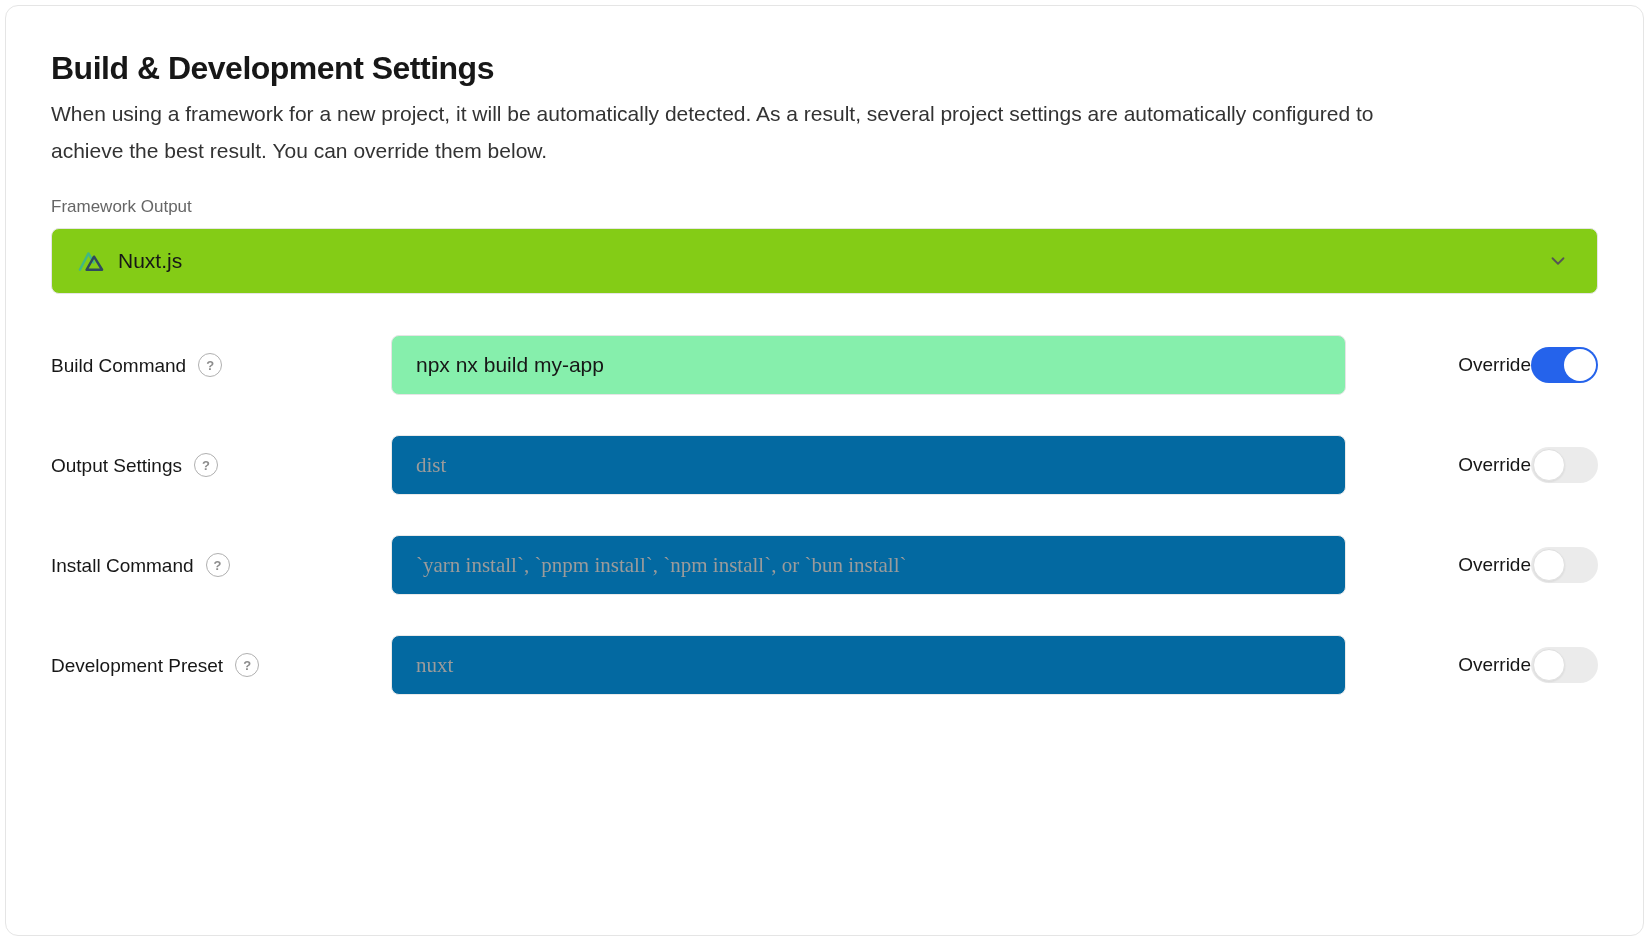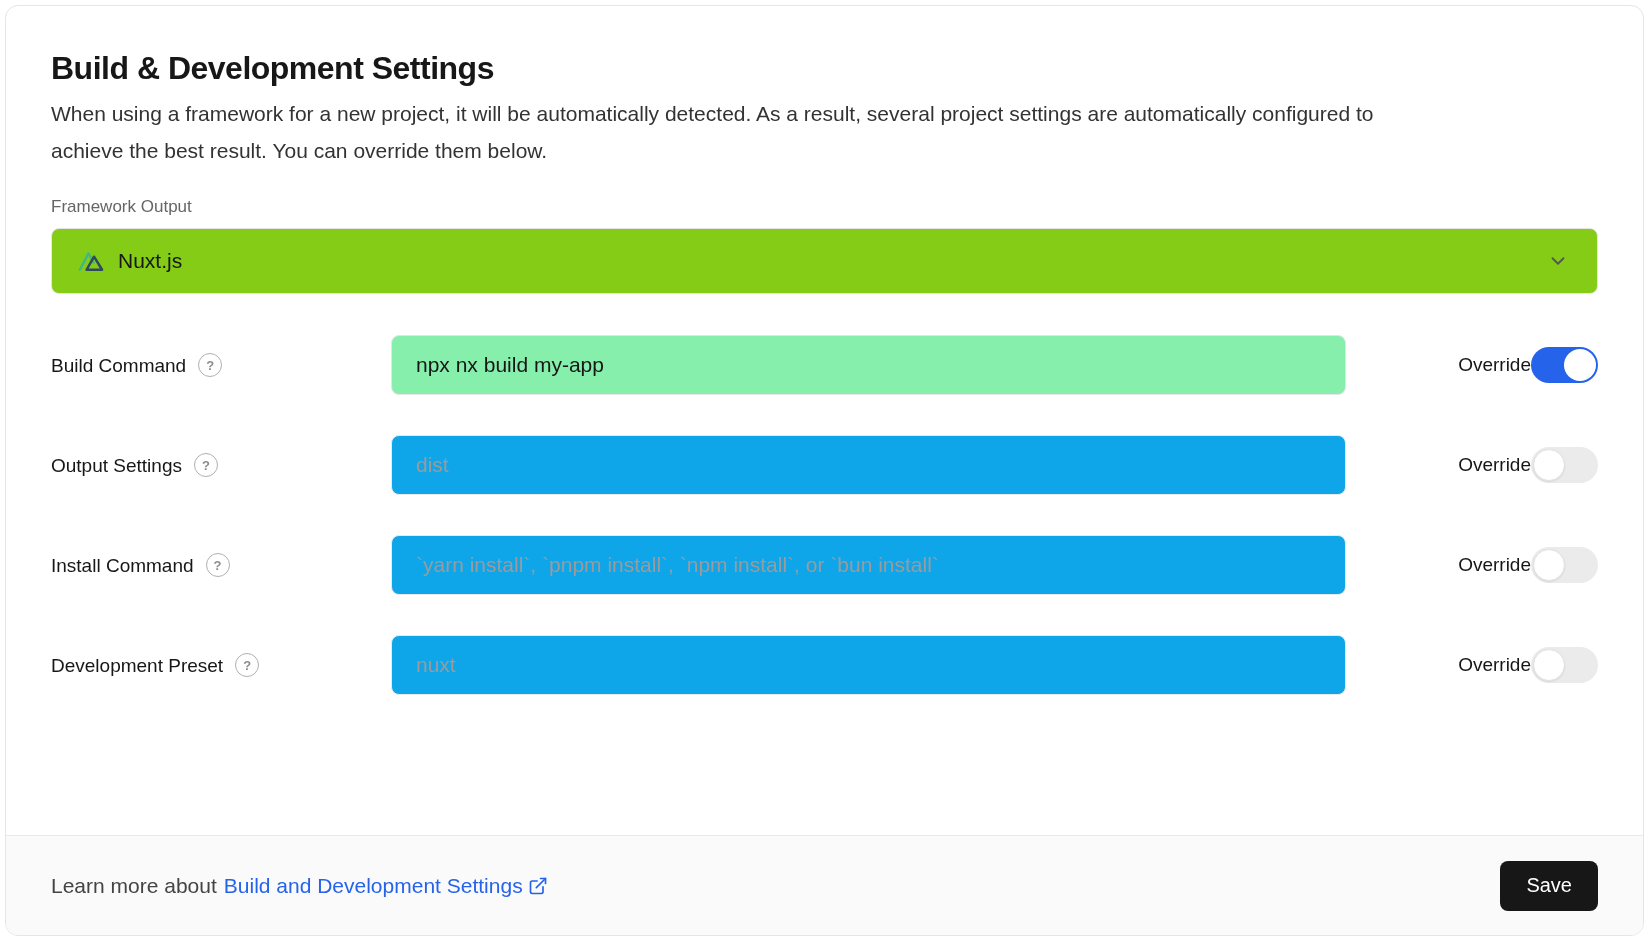--- a/index.html
+++ b/index.html
@@ -96,22 +96,23 @@
     border-radius: 8px;
     padding: 0 24px;
     font-family: "Liberation Sans", "DejaVu Sans", sans-serif;
     font-size: 21px;
     color: #171717;
     background: #86efac;
     outline: none;
   }
   .row-input::placeholder { color: #9b9b9b; opacity: 1; }
   .row-input:disabled, .row-input.readonly {
-    background: #0ea5e9;
+    background: #0369a1;
     border-color: #eaeaea;
+    font-family: Liberation Serif, serif;
   }
   .row-right {
     flex: 0 0 auto;
     margin-left: 112px;
     display: flex;
     align-items: center;
   }
   .override-label { font-size: 19px; font-weight: 500; color: #171717; }
   .toggle {
     width: 67px;
@@ -249,27 +250,13 @@
           <span class="override-label">Override</span>
           <div class="toggle off">
               <div class="knob"></div>
             </div>
         </div>
       </div>
 
     </div>
   </div>
 
-  <div class="card-footer">
-    <div class="learn-more">
-      <span>Learn more about</span>
-      <a>
-        <span>Build and Development Settings</span>
-        <svg class="external-icon" viewBox="0 0 24 24" fill="none" stroke="#2563eb" stroke-width="2" stroke-linecap="round" stroke-linejoin="round">
-          <path d="M18 13v6a2 2 0 0 1-2 2H5a2 2 0 0 1-2-2V8a2 2 0 0 1 2-2h6"></path>
-          <path d="M15 3h6v6"></path>
-          <path d="M10 14 L21 3"></path>
-        </svg>
-      </a>
-    </div>
-    <button class="save-button">Save</button>
-  </div>
 </div>
 
 </body></html>

